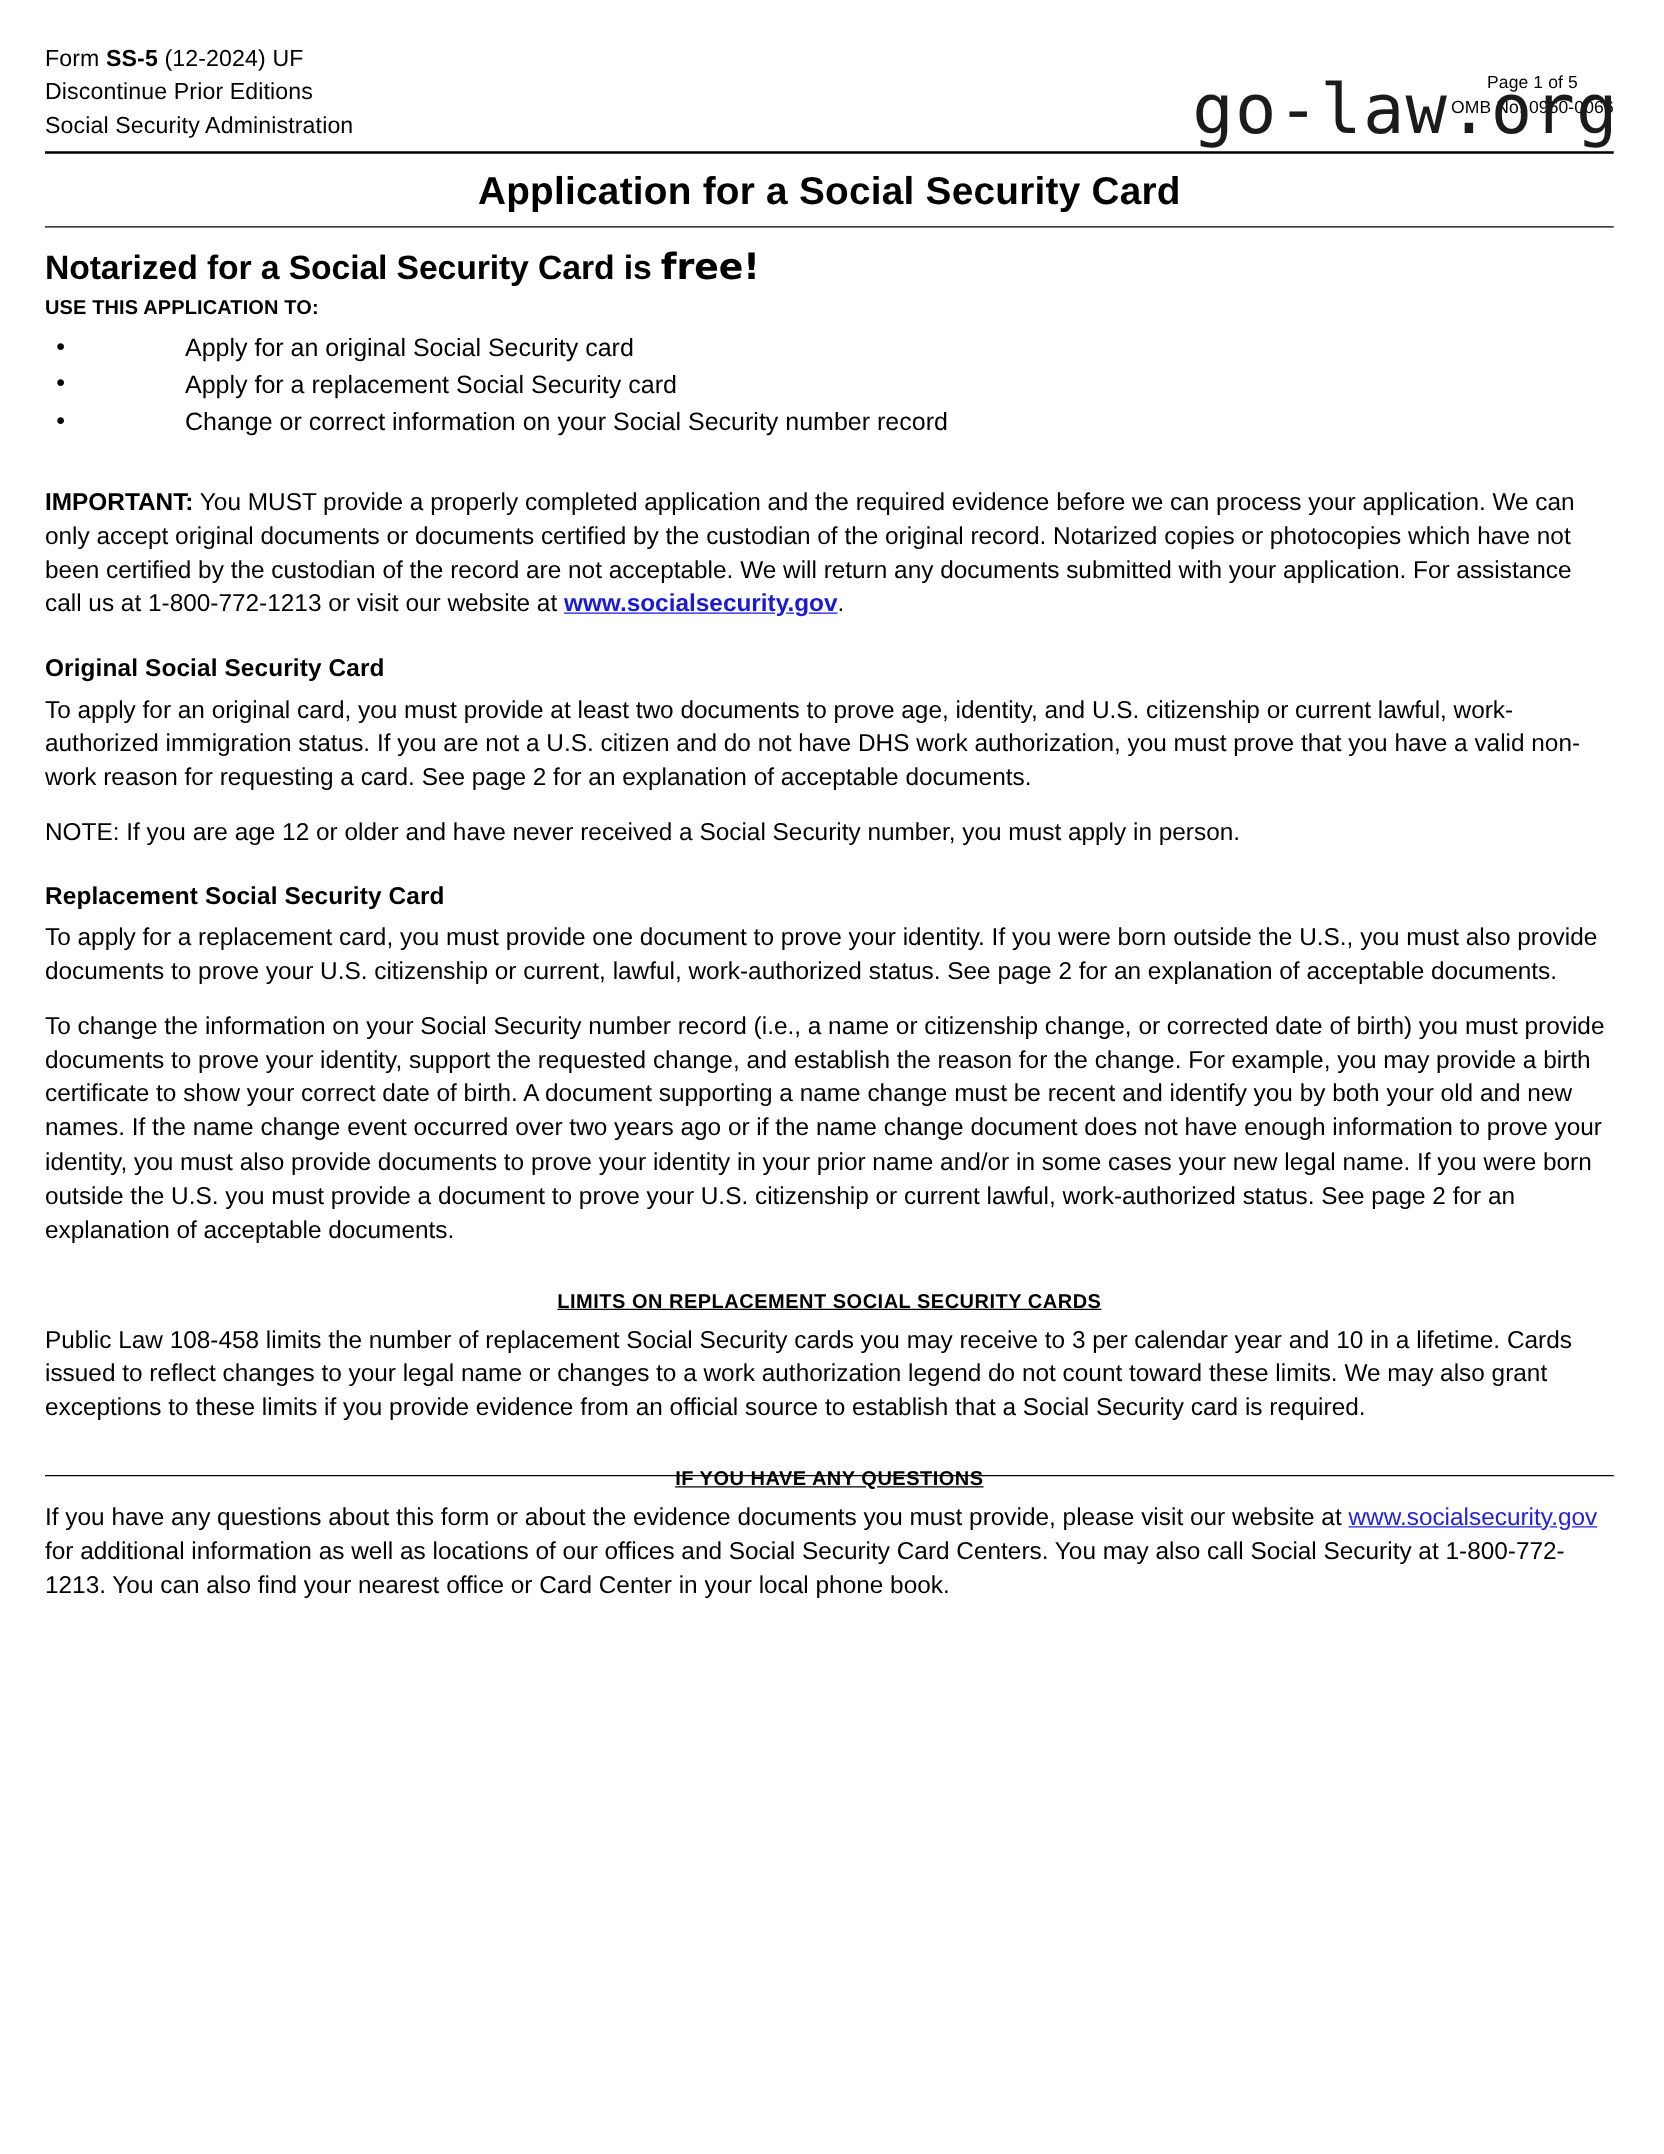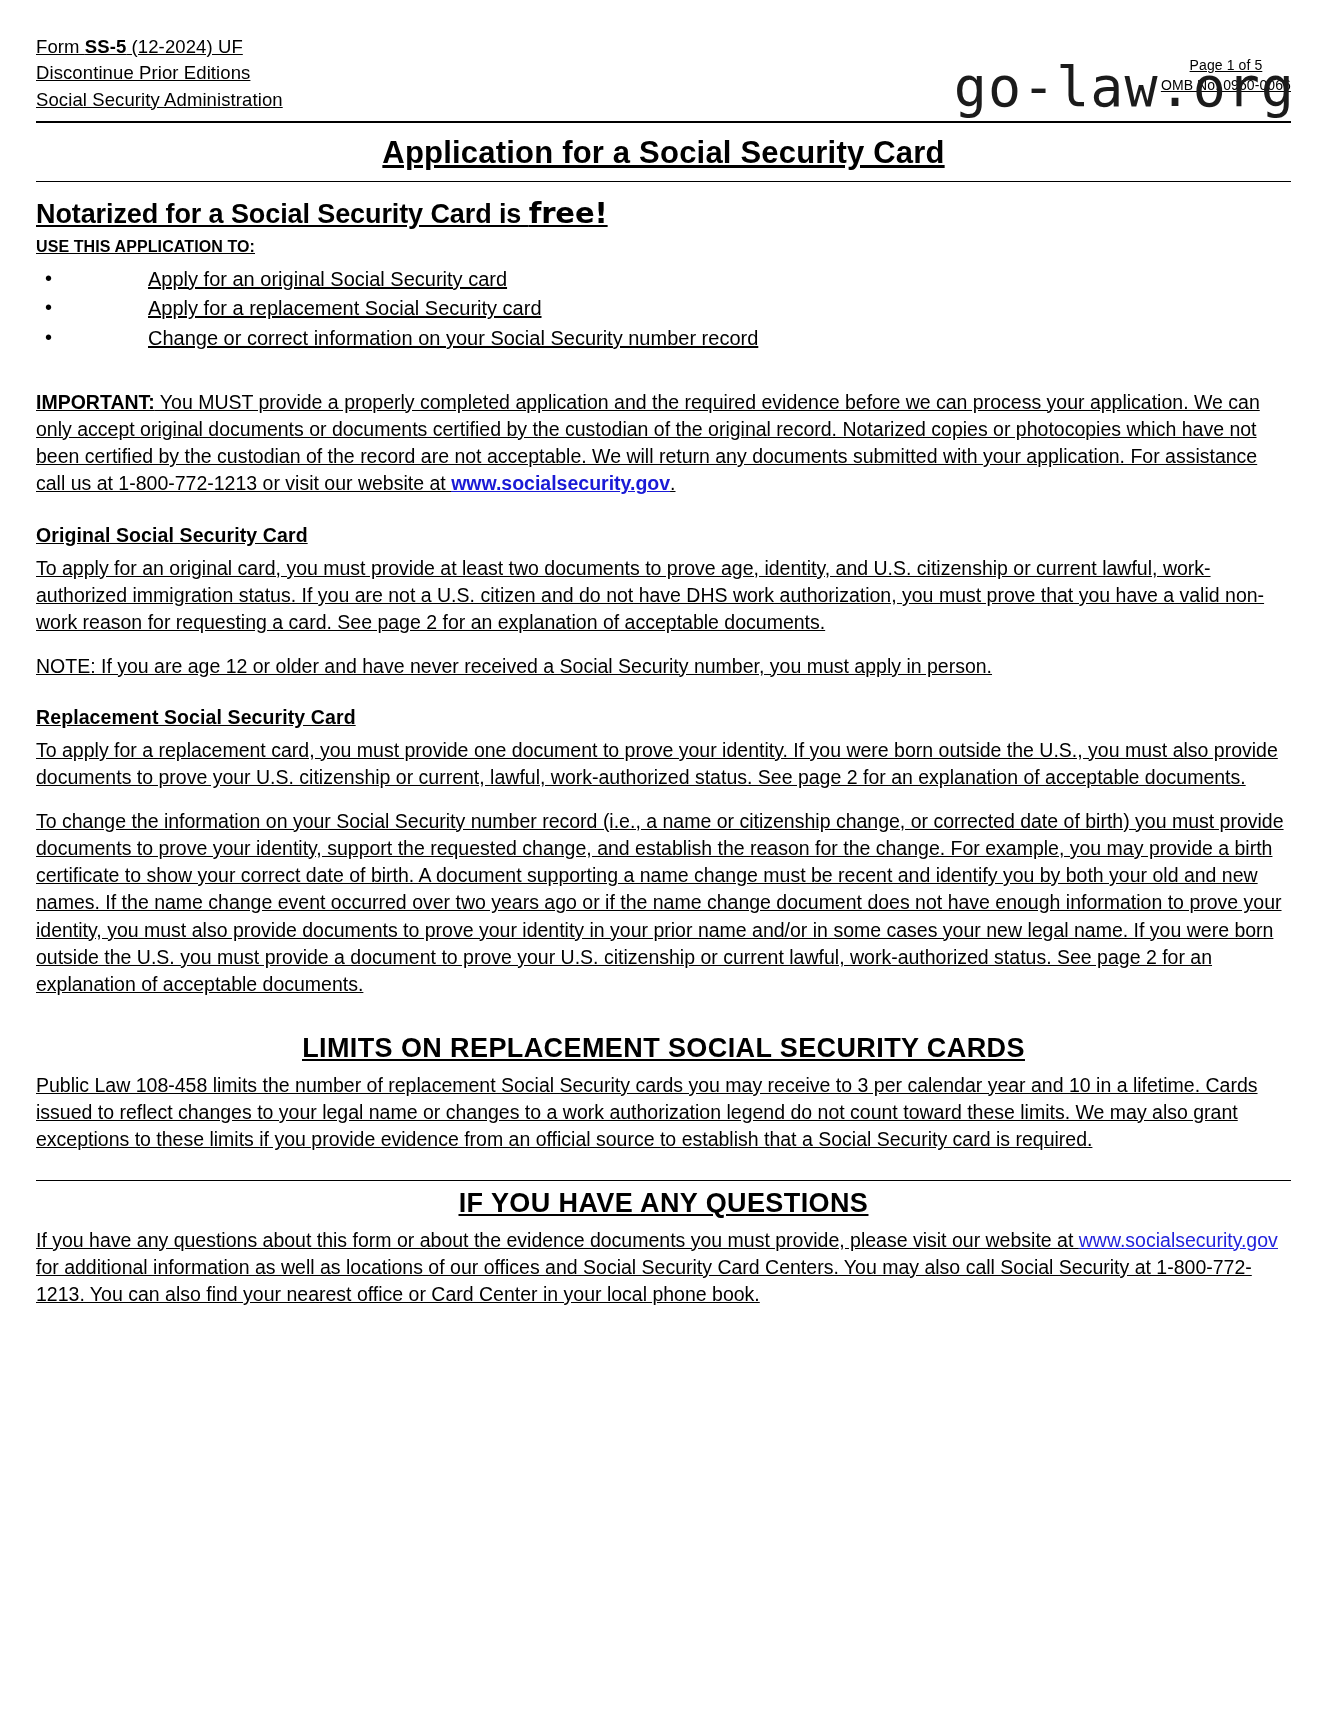--- a/index.html
+++ b/index.html
@@ -14,21 +14,20 @@
     font-family: "Liberation Sans", sans-serif;
     color: #000000;
     position: relative;
     overflow: hidden;
   }
   .page {
     position: relative;
     width: 1331px;
     height: 1209px;
     padding: 34px 40px 0 36px;
-    text-decoration: underline;
   }
 
   
   .hdr {
     display: flex;
     justify-content: space-between;
     align-items: flex-start;
     position: relative;
     min-height: 72px;
   }
@@ -143,21 +142,21 @@
     text-decoration: underline;
   }
   a.link-plain {
     color: #2222dd;
     text-decoration: underline;
     font-weight: normal;
   }
 
   h3.center-head {
     font-family: "Liberation Sans Narrow", "Liberation Sans", sans-serif;
-    font-size: 27px;
+    font-size: 16px;
     font-weight: bold;
     text-align: center;
     text-decoration: underline;
     margin: 0 0 8px 0;
     letter-spacing: 0.4px;
   }
 
   .footer-rule {
     position: absolute;
     left: 36px;

